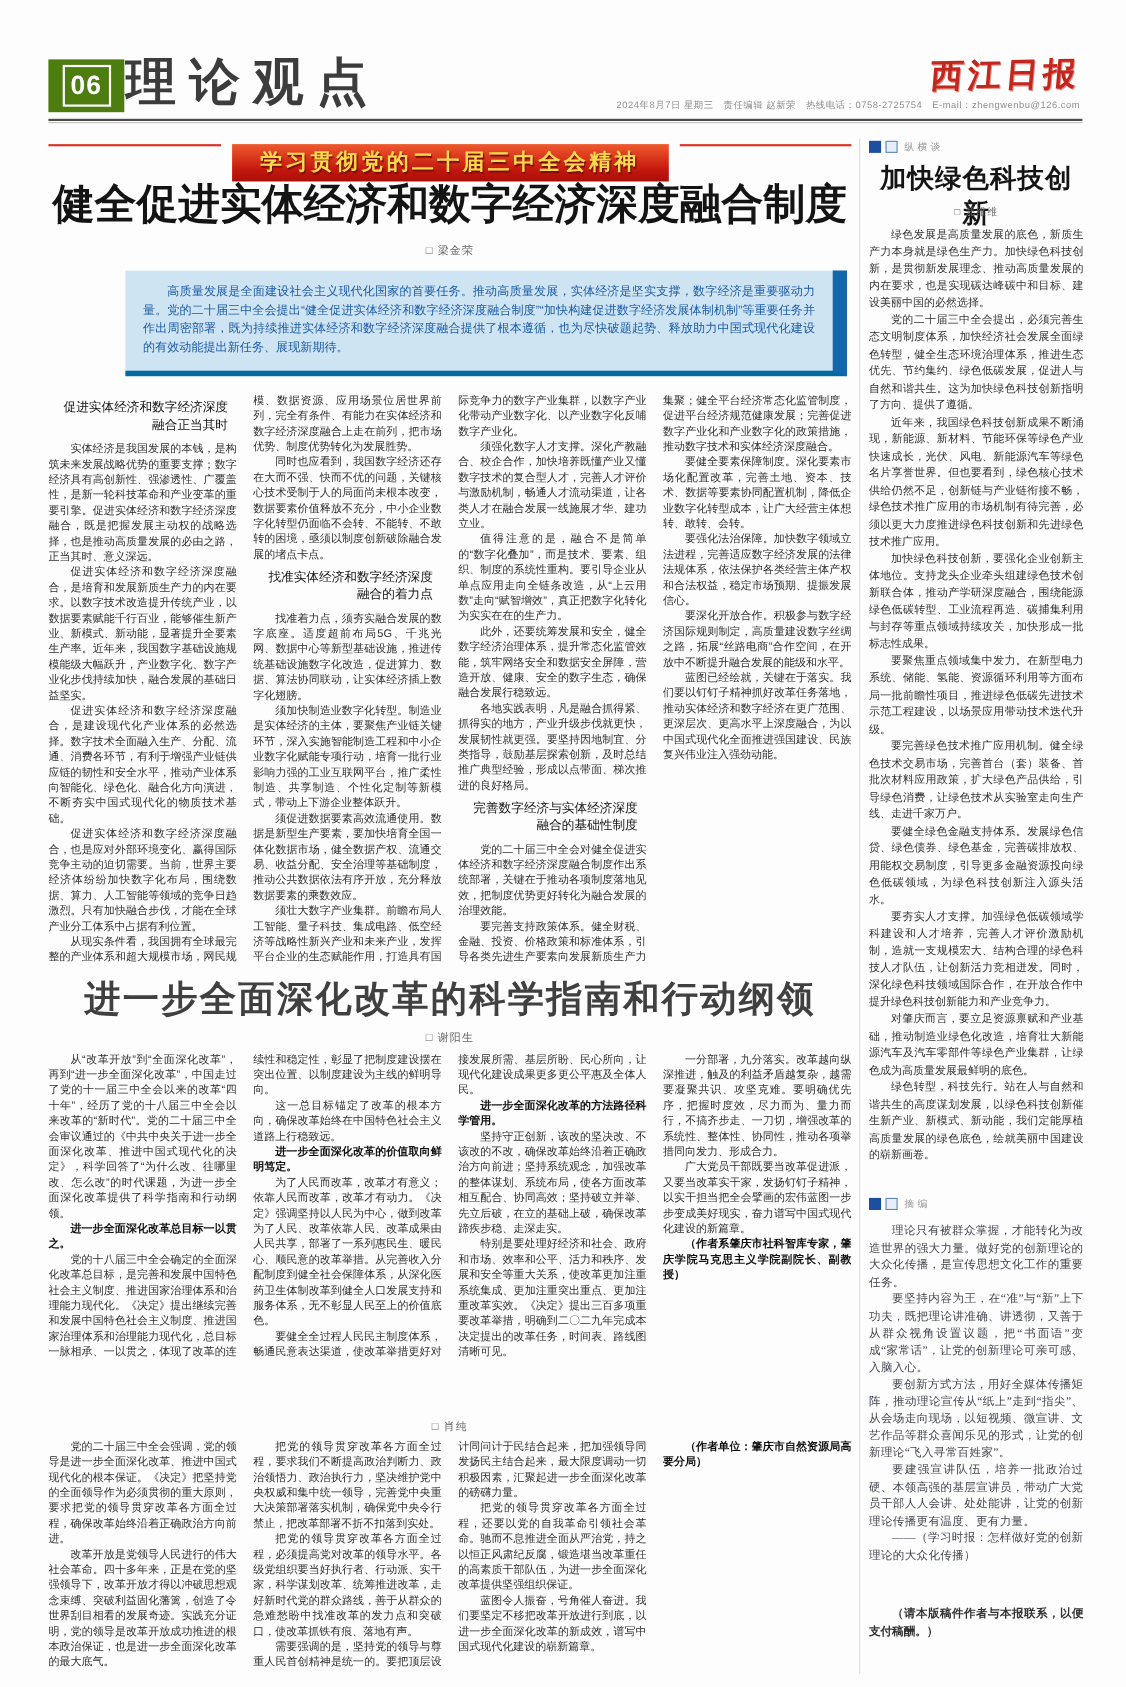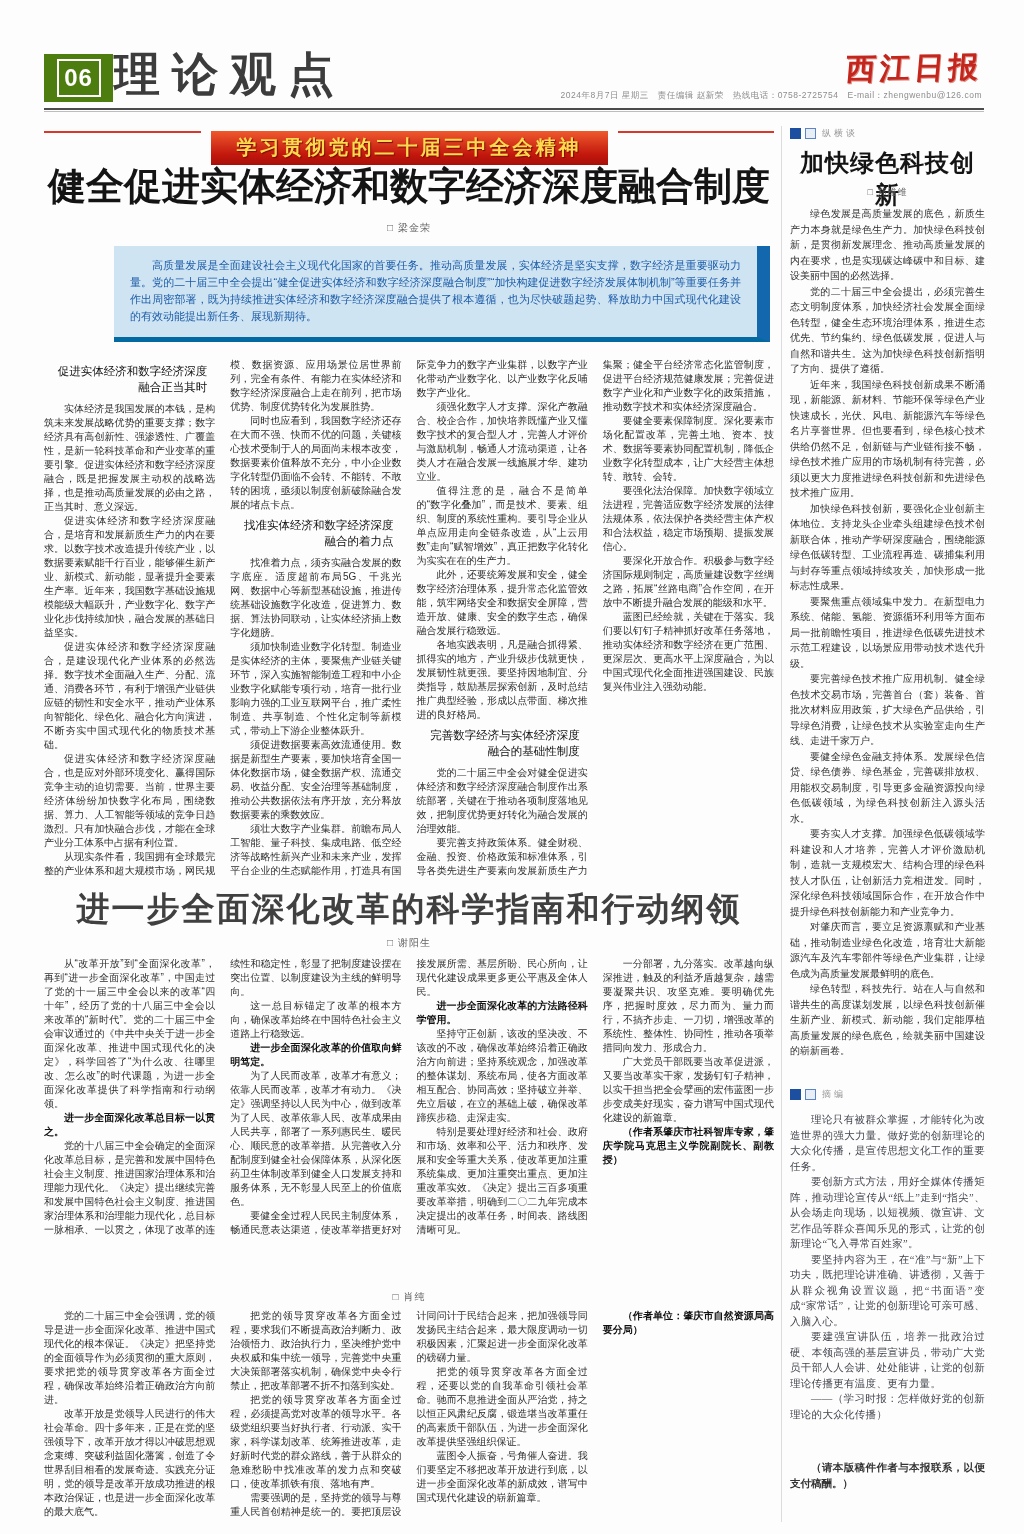--- a/index.html
+++ b/index.html
@@ -239,20 +239,20 @@
       <p>绿色转型，科技先行。站在人与自然和谐共生的高度谋划发展，以绿色科技创新催生新产业、新模式、新动能，我们定能厚植高质量发展的绿色底色，绘就美丽中国建设的崭新画卷。</p>
     </div>
 
   <div class="abs tag-row tag2">
     <span class="sq-dark"></span>
     <span class="sq-light"></span>
     <span class="tag-text">摘编</span>
   </div>
   <div class="abs cols1 excerpt">
       <p>理论只有被群众掌握，才能转化为改造世界的强大力量。做好党的创新理论的大众化传播，是宣传思想文化工作的重要任务。</p>
+      <p>要坚持内容为王，在“准”与“新”上下功夫，既把理论讲准确、讲透彻，又善于从群众视角设置议题，把“书面语”变成“家常话”，让党的创新理论可亲可感、入脑入心。</p>
       <p>要创新方式方法，用好全媒体传播矩阵，推动理论宣传从“纸上”走到“指尖”、从会场走向现场，以短视频、微宣讲、文艺作品等群众喜闻乐见的形式，让党的创新理论“飞入寻常百姓家”。</p>
-      <p>要坚持内容为王，在“准”与“新”上下功夫，既把理论讲准确、讲透彻，又善于从群众视角设置议题，把“书面语”变成“家常话”，让党的创新理论可亲可感、入脑入心。</p>
       <p>要建强宣讲队伍，培养一批政治过硬、本领高强的基层宣讲员，带动广大党员干部人人会讲、处处能讲，让党的创新理论传播更有温度、更有力量。</p>
       <p>——（学习时报：怎样做好党的创新理论的大众化传播）</p>
     </div>
   <div class="abs notice">（请本版稿件作者与本报联系，以便支付稿酬。）</div>
 
 </div>
 
 </body></html>

